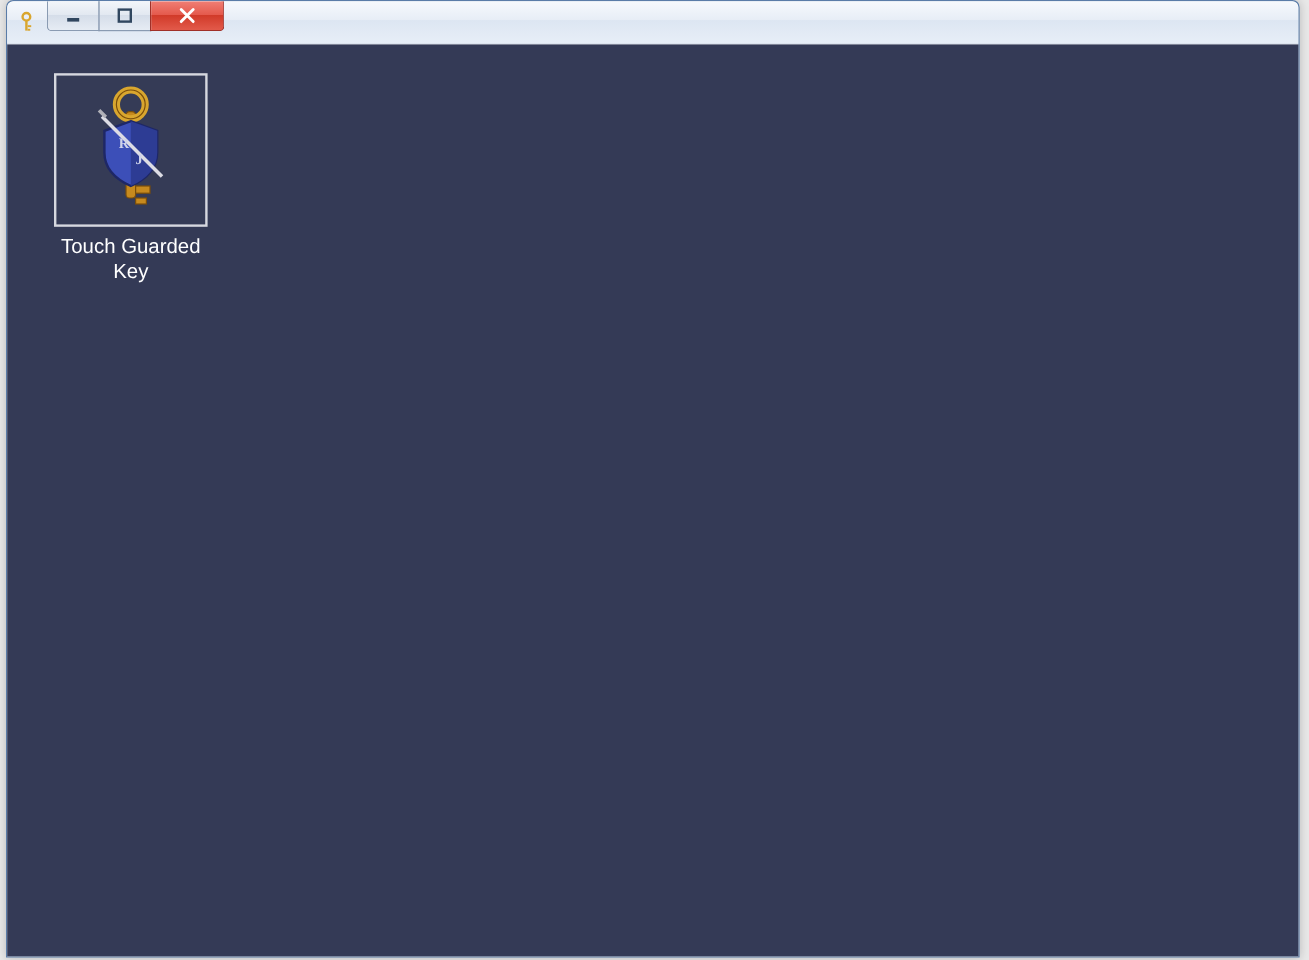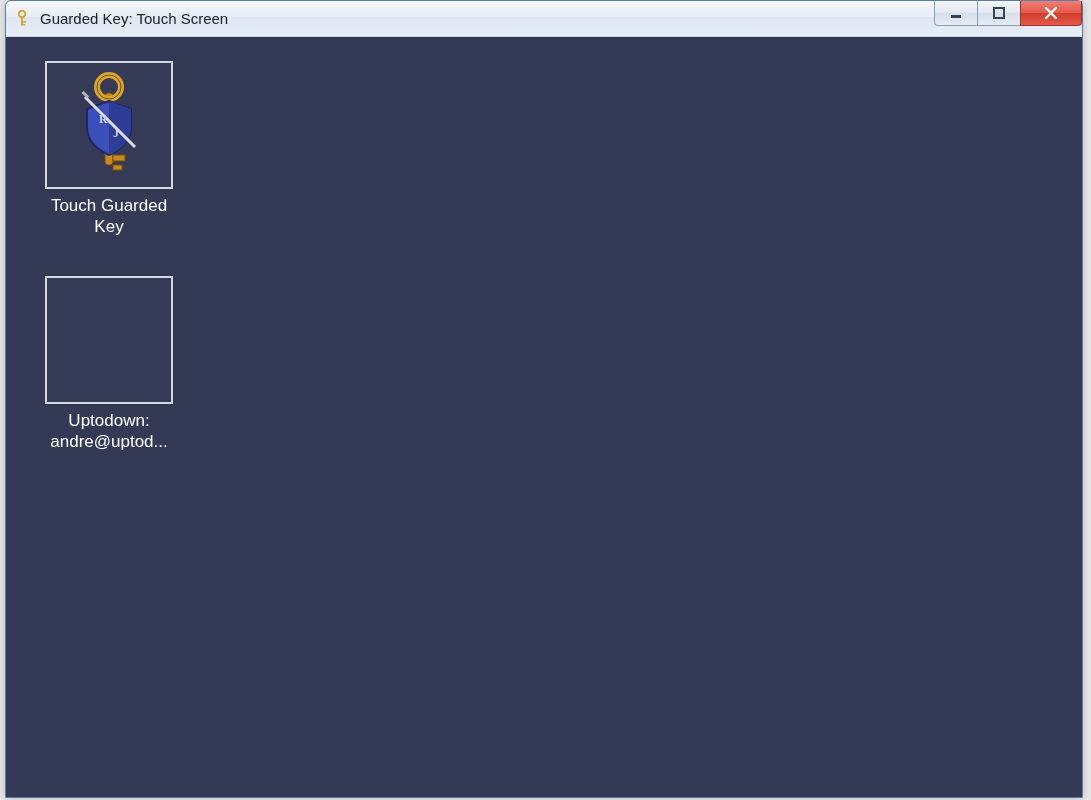--- a/index.html
+++ b/index.html
@@ -105,21 +105,20 @@
 <div class="window">
   <div class="titlebar">
     <span class="titlebar-icon">
       <svg viewBox="0 0 20 20" width="20" height="20">
         <circle cx="8" cy="5" r="3.2" fill="none" stroke="#d9a62e" stroke-width="2"></circle>
         <rect x="7" y="7.5" width="2" height="9" fill="#d9a62e"></rect>
         <rect x="9" y="12" width="3" height="1.6" fill="#d9a62e"></rect>
         <rect x="9" y="15" width="2.2" height="1.6" fill="#d9a62e"></rect>
       </svg>
     </span>
-    <span class="titlebar-title">Guarded Key: Touch Screen</span>
     <div class="window-controls">
       <div class="win-btn min">
         <svg width="14" height="14" viewBox="0 0 14 14">
           <rect x="2" y="9" width="10" height="3" fill="#30465f"></rect>
         </svg>
       </div>
       <div class="win-btn max">
         <svg width="14" height="14" viewBox="0 0 14 14">
           <rect x="2" y="2" width="10" height="10" fill="none" stroke="#30465f" stroke-width="2"></rect>
         </svg>
@@ -154,19 +153,15 @@
             <rect x="16" y="26" width="8" height="3" transform="rotate(45 20 28)" fill="#b0b0b8"></rect>
 
             <text x="34" y="56" font-size="12" fill="#cfd3ea" font-family="serif" font-weight="bold">R</text>
             <text x="48" y="70" font-size="12" fill="#cfd3ea" font-family="serif" font-weight="bold">J</text>
           </svg>
         </span>
       </div>
       <div class="tile-label">Touch Guarded Key</div>
     </div>
 
-    <div class="tile">
-      <div class="tile-icon-box"></div>
-      <div class="tile-label">Uptodown: andre@uptod...</div>
-    </div>
 
   </div>
 </div>
 
 </body></html>

